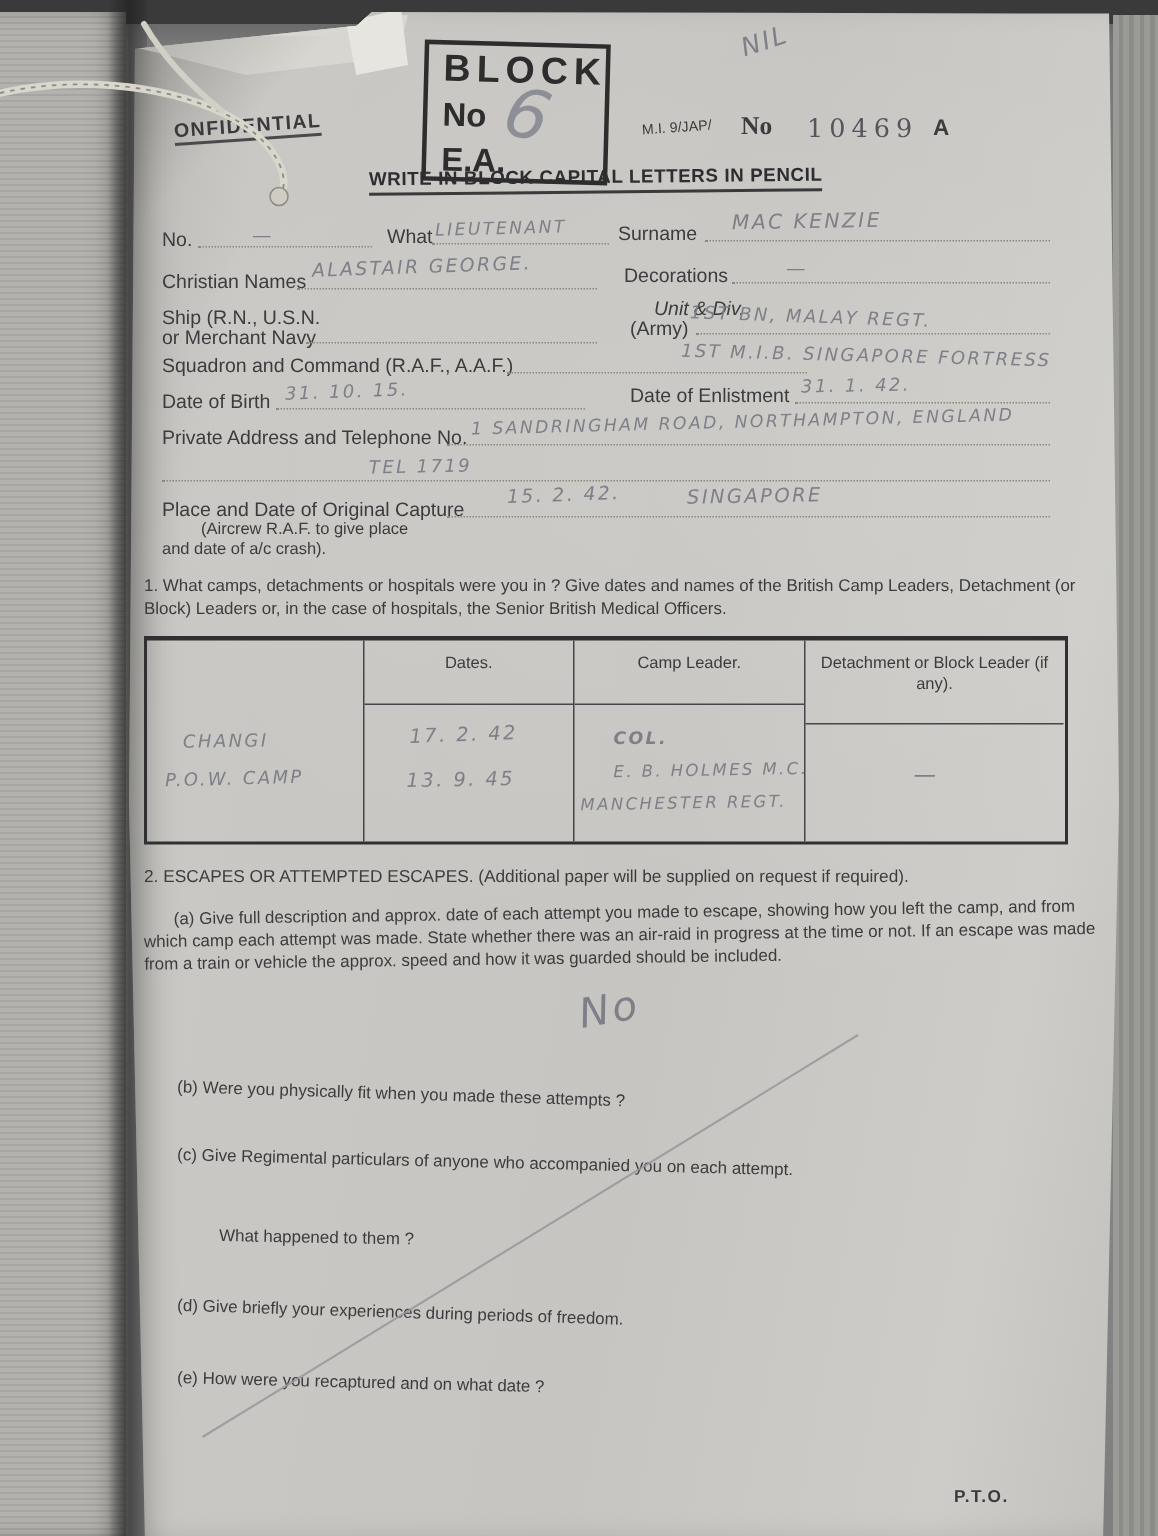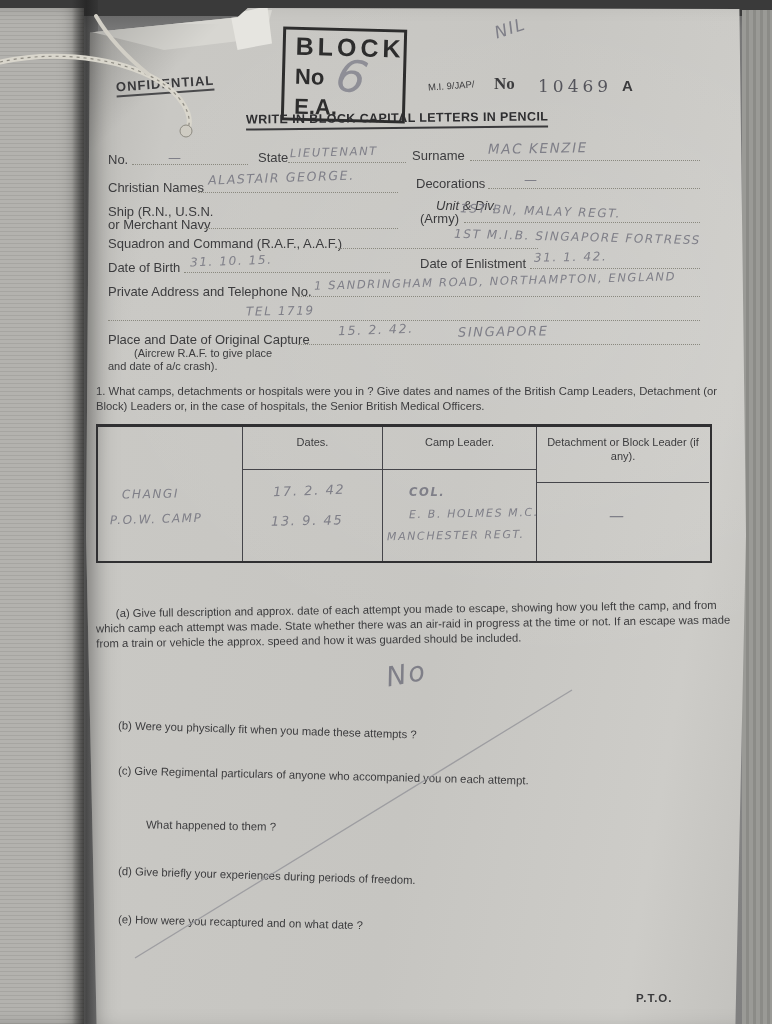--- a/index.html
+++ b/index.html
@@ -82,21 +82,21 @@
     <div class="refline" style="left:342px;top:74px;font-size:9.5px;transform:rotate(-4deg);">M.I. 9/JAP/</div>
     <div class="refline" style="left:408px;top:68px;font-size:17px;font-weight:bold;font-family:'Liberation Serif',serif;">No</div>
     <div class="refline" style="left:452px;top:70px;font-size:17px;letter-spacing:4px;color:#55555c;font-family:'DejaVu Serif',serif;">10469</div>
     <div class="refline" style="left:536px;top:71px;font-size:15px;font-weight:bold;">A</div>
 
     <div class="instr">WRITE IN BLOCK CAPITAL LETTERS IN PENCIL</div>
 
     <div class="lbl" style="left:22px;top:146px;">No.</div>
     <div class="dl" style="left:46px;top:158px;width:116px;"></div>
     <div class="hw" style="left:82px;top:144px;font-size:13px;">—</div>
-    <div class="lbl" style="left:172px;top:144px;">State</div>
+    <div class="lbl" style="left:172px;top:144px;">What</div>
     <div class="dl" style="left:202px;top:156px;width:118px;"></div>
     <div class="hw" style="left:204px;top:139px;font-size:11.5px;transform:rotate(-1.5deg);">LIEUTENANT</div>
     <div class="lbl" style="left:326px;top:142px;">Surname</div>
     <div class="dl" style="left:384px;top:154px;width:230px;"></div>
     <div class="hw" style="left:402px;top:134px;font-size:13.5px;transform:rotate(-1deg);">MAC KENZIE</div>
 
     <div class="lbl" style="left:22px;top:174px;">Christian Names</div>
     <div class="dl" style="left:112px;top:186px;width:200px;"></div>
     <div class="hw" style="left:122px;top:164px;font-size:12.5px;transform:rotate(-2deg);">ALASTAIR GEORGE.</div>
     <div class="lbl" style="left:330px;top:170px;">Decorations</div>
@@ -152,20 +152,21 @@
         <div class="hw" style="left:26px;top:58px;font-size:11.5px;font-weight:bold;">COL.</div>
         <div class="hw" style="left:26px;top:80px;font-size:11px;transform:rotate(-1deg);">E. B. HOLMES M.C.</div>
         <div class="hw" style="left:4px;top:102px;font-size:11px;transform:rotate(-1deg);">MANCHESTER REGT.</div>
       </div>
       <div class="tcol" style="width:172px;">
         <div class="thead" style="height:46px;">Detachment or Block Leader (if any).</div>
         <div class="hw" style="left:72px;top:80px;font-size:15px;">—</div>
       </div>
     </div>
 
+    <div class="para" style="left:10px;top:572px;width:636px;font-size:11.5px;">2.   ESCAPES OR ATTEMPTED ESCAPES.   (Additional paper will be supplied on request if required).</div>
     <div class="para" style="left:10px;top:596px;width:636px;text-indent:20px;transform:rotate(-.8deg);">(a)   Give full description and approx. date of each attempt you made to escape, showing how you left the camp,  and from which camp each attempt was made.   State whether there was an air-raid in progress at the time or not.   If an escape was made from a train or vehicle the approx. speed and how it was guarded should be included.</div>
 
     <div class="hw" style="left:300px;top:652px;font-size:27px;transform:rotate(-10deg);letter-spacing:2px;">No</div>
 
     <div class="para" style="left:32px;top:720px;width:500px;transform:rotate(1.8deg);">(b)   Were you physically fit when you made these attempts ?</div>
     <div class="para" style="left:32px;top:764px;width:540px;transform:rotate(1.4deg);">(c)   Give Regimental particulars of anyone who accompanied you on each attempt.</div>
     <div class="para" style="left:60px;top:814px;width:300px;transform:rotate(1deg);">What happened to them ?</div>
     <div class="para" style="left:32px;top:866px;width:520px;transform:rotate(1.8deg);">(d)   Give briefly your experiences during periods of freedom.</div>
     <div class="para" style="left:32px;top:912px;width:480px;transform:rotate(1.4deg);">(e)   How were you recaptured and on what date ?</div>
 

